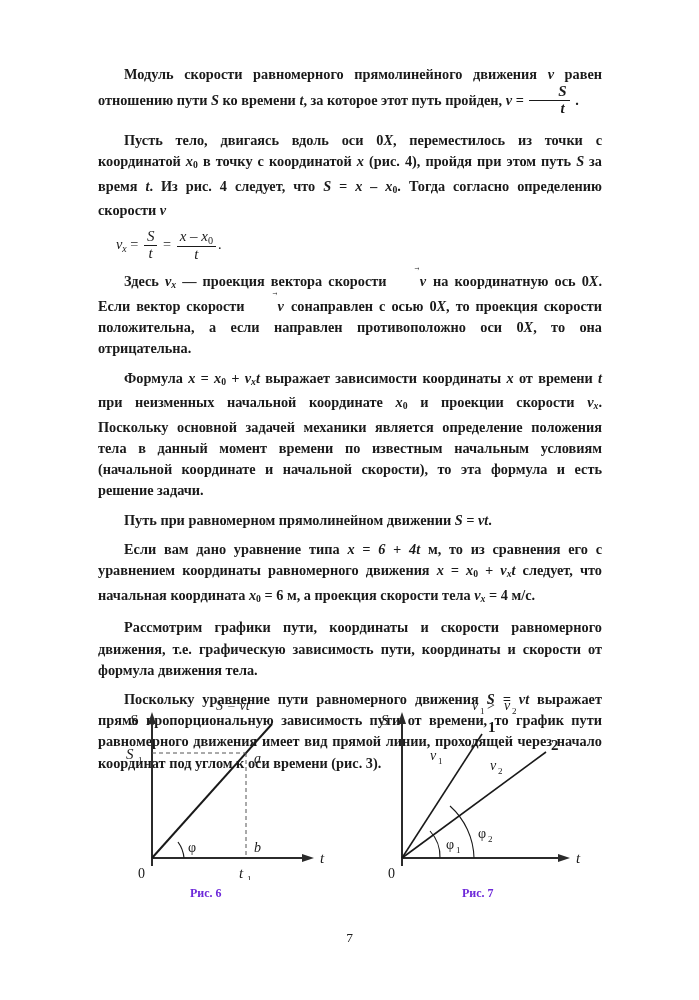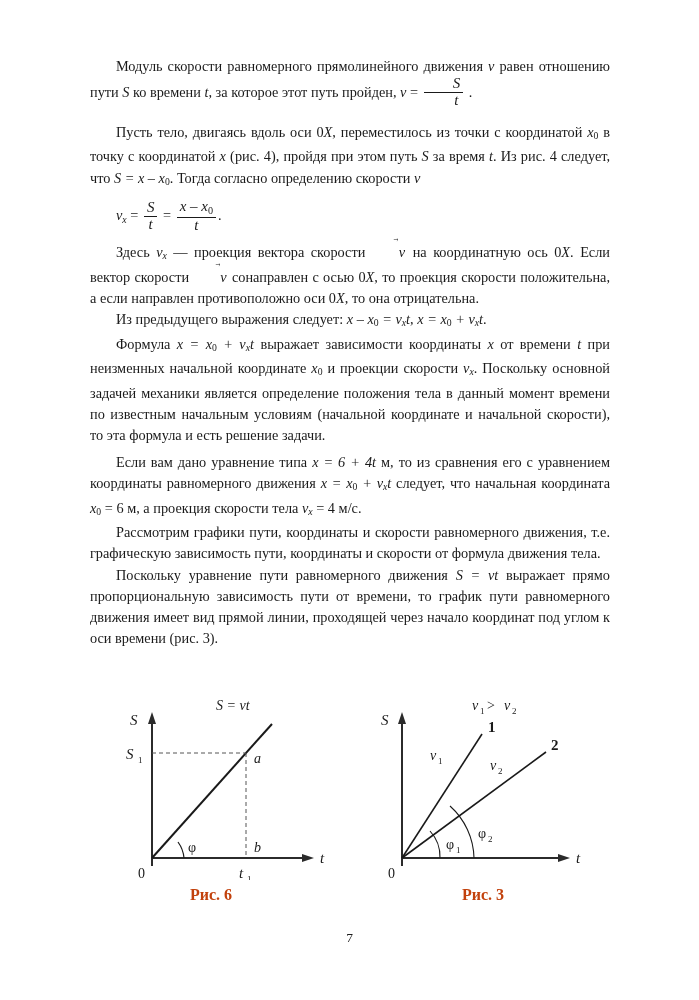--- a/index.html
+++ b/index.html
@@ -22,27 +22,28 @@
     height: 1000px;
     background: #ffffff;
   }
   .textblock {
     position: absolute;
     left: 90px;
     top: 56px;
     width: 520px;
   }
   p.para {
-    margin: 0;
+    margin: 8px;
     text-align: justify;
     text-justify: inter-word;
     font-size: 14.3px;
     line-height: 21.2px;
     text-indent: 26px;
     hyphens: manual;
+    font-weight: bold;
   }
   p.loose { margin-top: 1px; }
 
   
   i.m { font-style: italic; font-family: "Liberation Serif", serif; }
   sub.s {
     font-size: 0.68em;
     vertical-align: -0.25em;
     font-style: italic;
   }
@@ -107,22 +108,22 @@
     position: absolute;
     top: 0;
   }
   .fig.left  { left: 108px; }
   .fig.right { left: 368px; }
   .caption {
     position: absolute;
     top: 196px;
     font-family: "Liberation Serif", serif;
     font-weight: bold;
-    font-size: 16px;
-    color: #c2410c;
+    font-size: 12px;
+    color: #6d28d9;
   }
   .caption.left  { left: 190px; }
   .caption.right { left: 462px; }
 
   .pagenum {
     position: absolute;
     top: 930px;
     left: 0;
     width: 699px;
     text-align: center;
@@ -151,24 +152,24 @@
     <div class="eqline" style="margin-top:8px;">
       <i class="m">v</i><sub class="s">x</sub>
       <span>=</span>
       <span class="frac bigfrac"><span class="num">S</span><span class="den">t</span></span>
       <span>=</span>
       <span class="frac bigfrac"><span class="num"><span>x – x</span><sub class="sn">0</sub></span><span class="den">t</span></span><span>.</span>
     </div>
 
     <p class="para" style="margin-top:8px;"><span>Здесь </span><i class="m">v</i><sub class="s">x</sub><span> — проекция вектора скорости </span><span class="vec">v</span><span> на координатную ось 0</span><i class="m">X</i><span>. Если вектор скорости </span><span class="vec">v</span><span> сонаправлен с осью 0</span><i class="m">X</i><span>, то проекция скорости положительна, а если направлен противоположно оси 0</span><i class="m">X</i><span>, то она отрицательна.</span></p>
 
-    <p class="para"><span>Из предыдущего выражения следует: </span><i class="m">x – x</i><sub class="sn">0</sub><i class="m"> = v</i><sub class="s">x</sub><i class="m">t</i><span>,  </span><i class="m">x = x</i><sub class="sn">0</sub><i class="m"> + v</i><sub class="s">x</sub><i class="m">t</i><span>.</span></p>
 
     <p class="para"><span>Формула </span><i class="m">x = x</i><sub class="sn">0</sub><i class="m"> + v</i><sub class="s">x</sub><i class="m">t</i><span> выражает зависимости координаты </span><i class="m">x</i><span> от времени </span><i class="m">t</i><span> при неизменных начальной координате </span><i class="m">x</i><sub class="sn">0</sub><span> и проекции скорости </span><i class="m">v</i><sub class="s">x</sub><span>. Поскольку основной задачей механики является определение положения тела в данный момент времени по известным начальным условиям (начальной координате и начальной скорости), то эта формула и есть решение задачи.</span></p>
 
+    <p class="para"><span>Путь при равномерном прямолинейном движении </span><i class="m">S = vt</i><span>.</span></p>
 
 
 
     <p class="para" style="margin-top:5px;"><span>Если вам дано уравнение типа </span><i class="m">x = 6 + 4</i><i class="m">t</i><span> м, то из сравнения его с уравнением координаты равномерного движения </span><i class="m">x = x</i><sub class="sn">0</sub><i class="m"> + v</i><sub class="s">x</sub><i class="m">t</i><span> следует, что начальная координата </span><i class="m">x</i><sub class="sn">0</sub><span> = 6 м, а проекция скорости тела </span><i class="m">v</i><sub class="s">x</sub><span> = 4 м/с.</span></p>
 
     <p class="para"><span>Рассмотрим графики пути, координаты и скорости равномерного движения, т.е. графическую зависимость пути, координаты и скорости от формула движения тела.</span></p>
 
     <p class="para"><span>Поскольку уравнение пути равномерного движения </span><i class="m">S = vt</i><span> выражает прямо пропорциональную зависимость пути от времени, то график пути равномерного движения имеет вид прямой линии, проходящей через начало координат под углом к оси времени (рис. 3).</span></p>
 
   </div>
@@ -261,18 +262,18 @@
 
         <path d="M 106 168 A 72 72 0 0 0 82 116" fill="none" stroke="#1a1a1a" stroke-width="1.1"></path>
         <g>
           <text x="110" y="148" font-size="14">φ</text>
           <text class="sub" x="120" y="152" font-size="10">2</text>
         </g>
       </svg>
     </div>
 
     <div class="caption left">Рис. 6</div>
-    <div class="caption right">Рис. 3</div>
+    <div class="caption right">Рис. 7</div>
   </div>
 
   <div class="pagenum">7</div>
 
 </div>
 
 </body></html>

